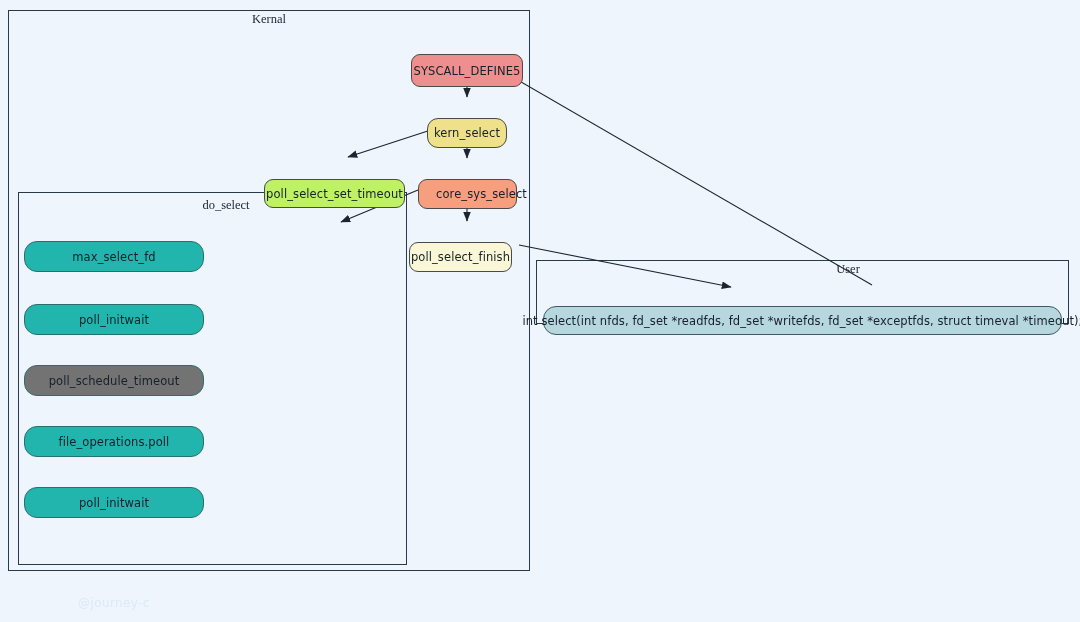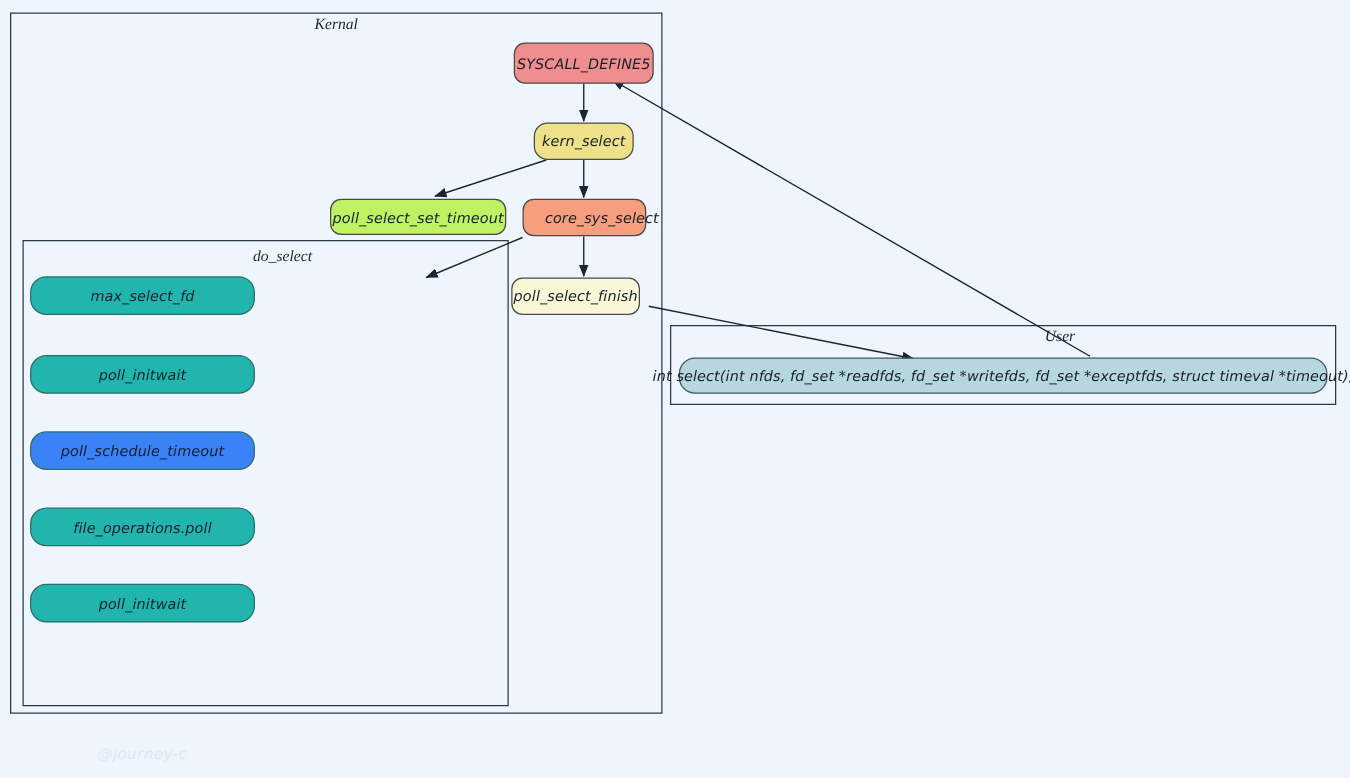--- a/index.html
+++ b/index.html
@@ -7,21 +7,20 @@
     padding: 0;
     background: #eef5fc;
   }
   #canvas {
     position: relative;
     width: 1080px;
     height: 622px;
     background: #eef5fc;
     font-family: "DejaVu Sans", sans-serif;
     overflow: hidden;
-    font-style: italic;
   }
   svg.edges {
     position: absolute;
     left: 0;
     top: 0;
     width: 1080px;
     height: 622px;
     pointer-events: none;
   }
   .container-box {
@@ -45,20 +44,21 @@
     align-items: center;
     justify-content: center;
     border: 1.2px solid #4a4a4a;
     border-radius: 9px;
     font-family: "DejaVu Sans", sans-serif;
     font-size: 11.5px;
     color: #17202b;
     text-align: center;
     white-space: nowrap;
     letter-spacing: 0.1px;
+    margin-top: 20px;
   }
   .node.teal {
     border-radius: 13px;
     border-color: #2b6f6b;
   }
   .node.user-sig {
     border-radius: 13px;
     border-color: #3f5a66;
     font-size: 11.5px;
   }
@@ -103,20 +103,20 @@
   </svg>
 
   <div id="nodes">
       <div class="node" style="left: 411px; top: 34px; width: 112px; height: 33px; background: rgb(239, 142, 142);">SYSCALL_DEFINE5</div>
       <div class="node" style="left: 427px; top: 98px; width: 80px; height: 30px; background: rgb(239, 225, 138); border-radius: 11px;">kern_select</div>
       <div class="node" style="left: 264px; top: 159px; width: 141px; height: 29px; background: #bef264;">poll_select_set_timeout</div>
       <div class="node" style="left: 418px; top: 159px; width: 99px; height: 30px; background: rgb(247, 158, 126); padding-left: 28px;">core_sys_select</div>
       <div class="node" style="left: 409px; top: 222px; width: 103px; height: 30px; background: rgb(250, 247, 214);">poll_select_finish</div>
       <div class="node teal" style="left: 24px; top: 221px; width: 180px; height: 31px; background: rgb(34, 181, 173);">max_select_fd</div>
       <div class="node teal" style="left: 24px; top: 284px; width: 180px; height: 31px; background: rgb(34, 181, 173);">poll_initwait</div>
-      <div class="node teal" style="left: 24px; top: 345px; width: 180px; height: 31px; background: #3b82f6;">poll_schedule_timeout</div>
+      <div class="node teal" style="left: 24px; top: 345px; width: 180px; height: 31px; background: #737373;">poll_schedule_timeout</div>
       <div class="node teal" style="left: 24px; top: 406px; width: 180px; height: 31px; background: rgb(34, 181, 173);">file_operations.poll</div>
       <div class="node teal" style="left: 24px; top: 467px; width: 180px; height: 31px; background: rgb(34, 181, 173);">poll_initwait</div>
       <div class="node user-sig" style="left: 543px; top: 286px; width: 519px; height: 29px; background: rgb(182, 215, 222);">int select(int nfds, fd_set *readfds, fd_set *writefds, fd_set *exceptfds, struct timeval *timeout);</div>
     </div>
 
   <div class="watermark" style="left:78px; top:596px;">@journey-c</div>
 </div>
 
 </body></html>

